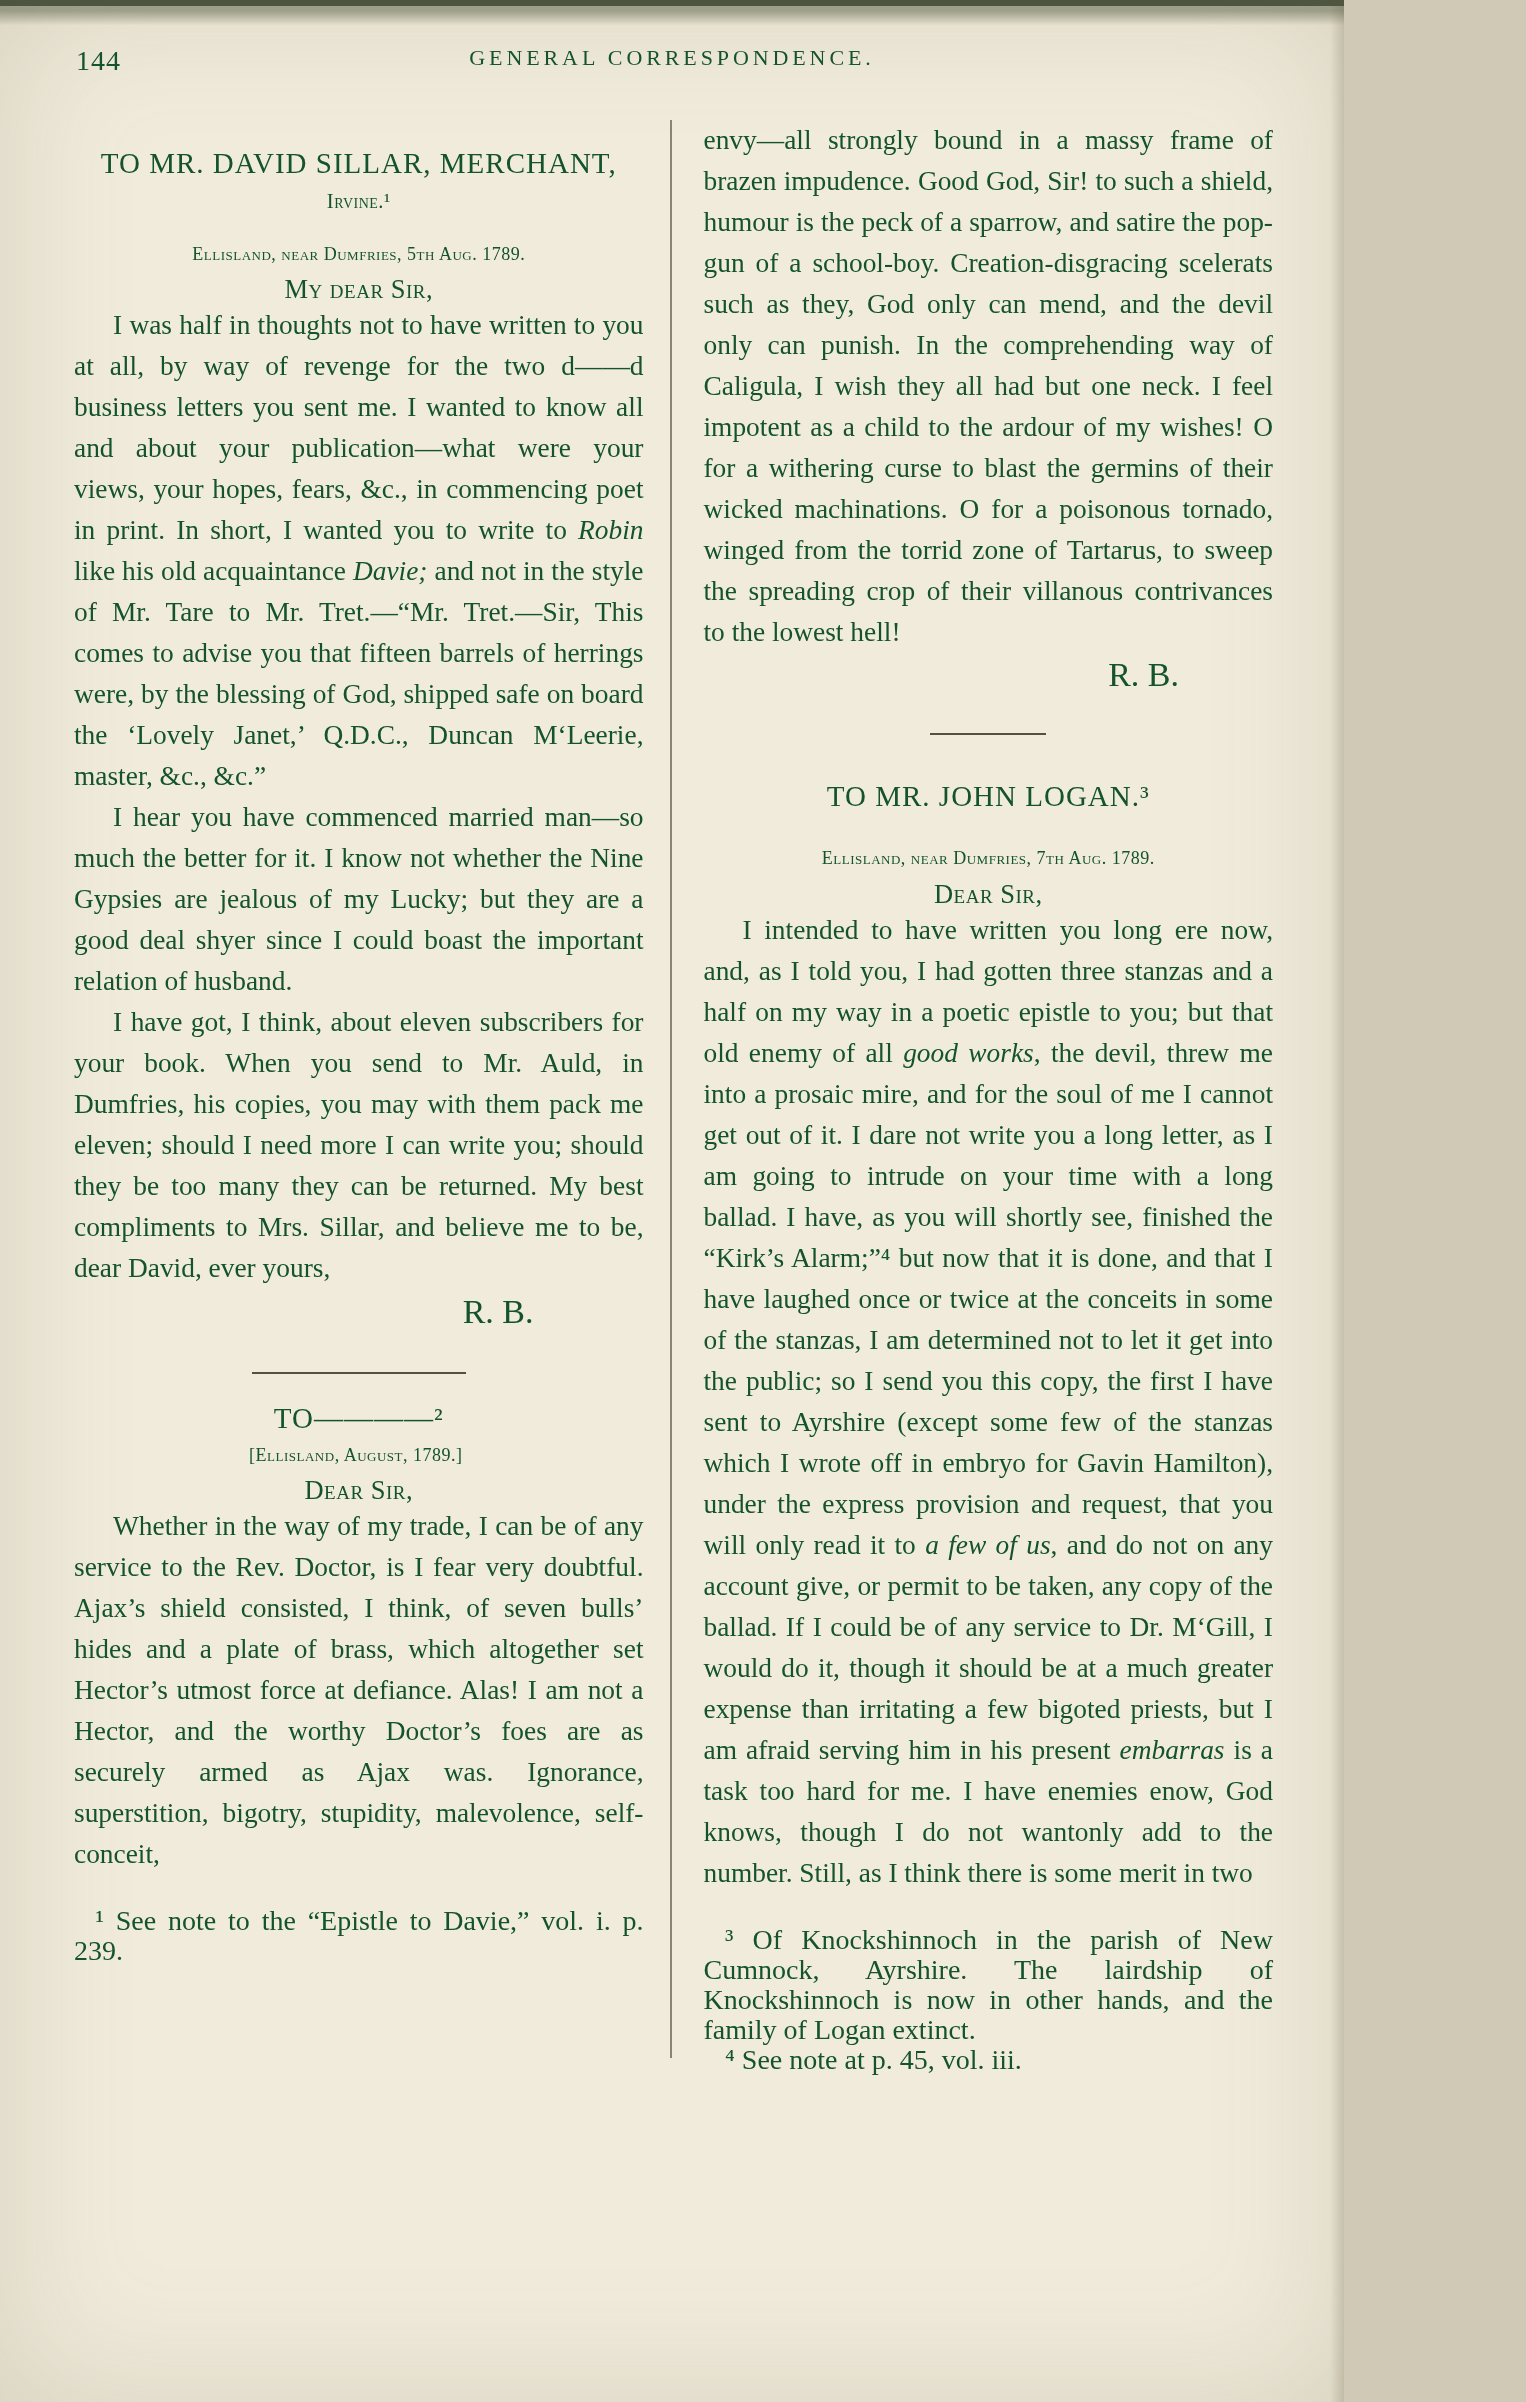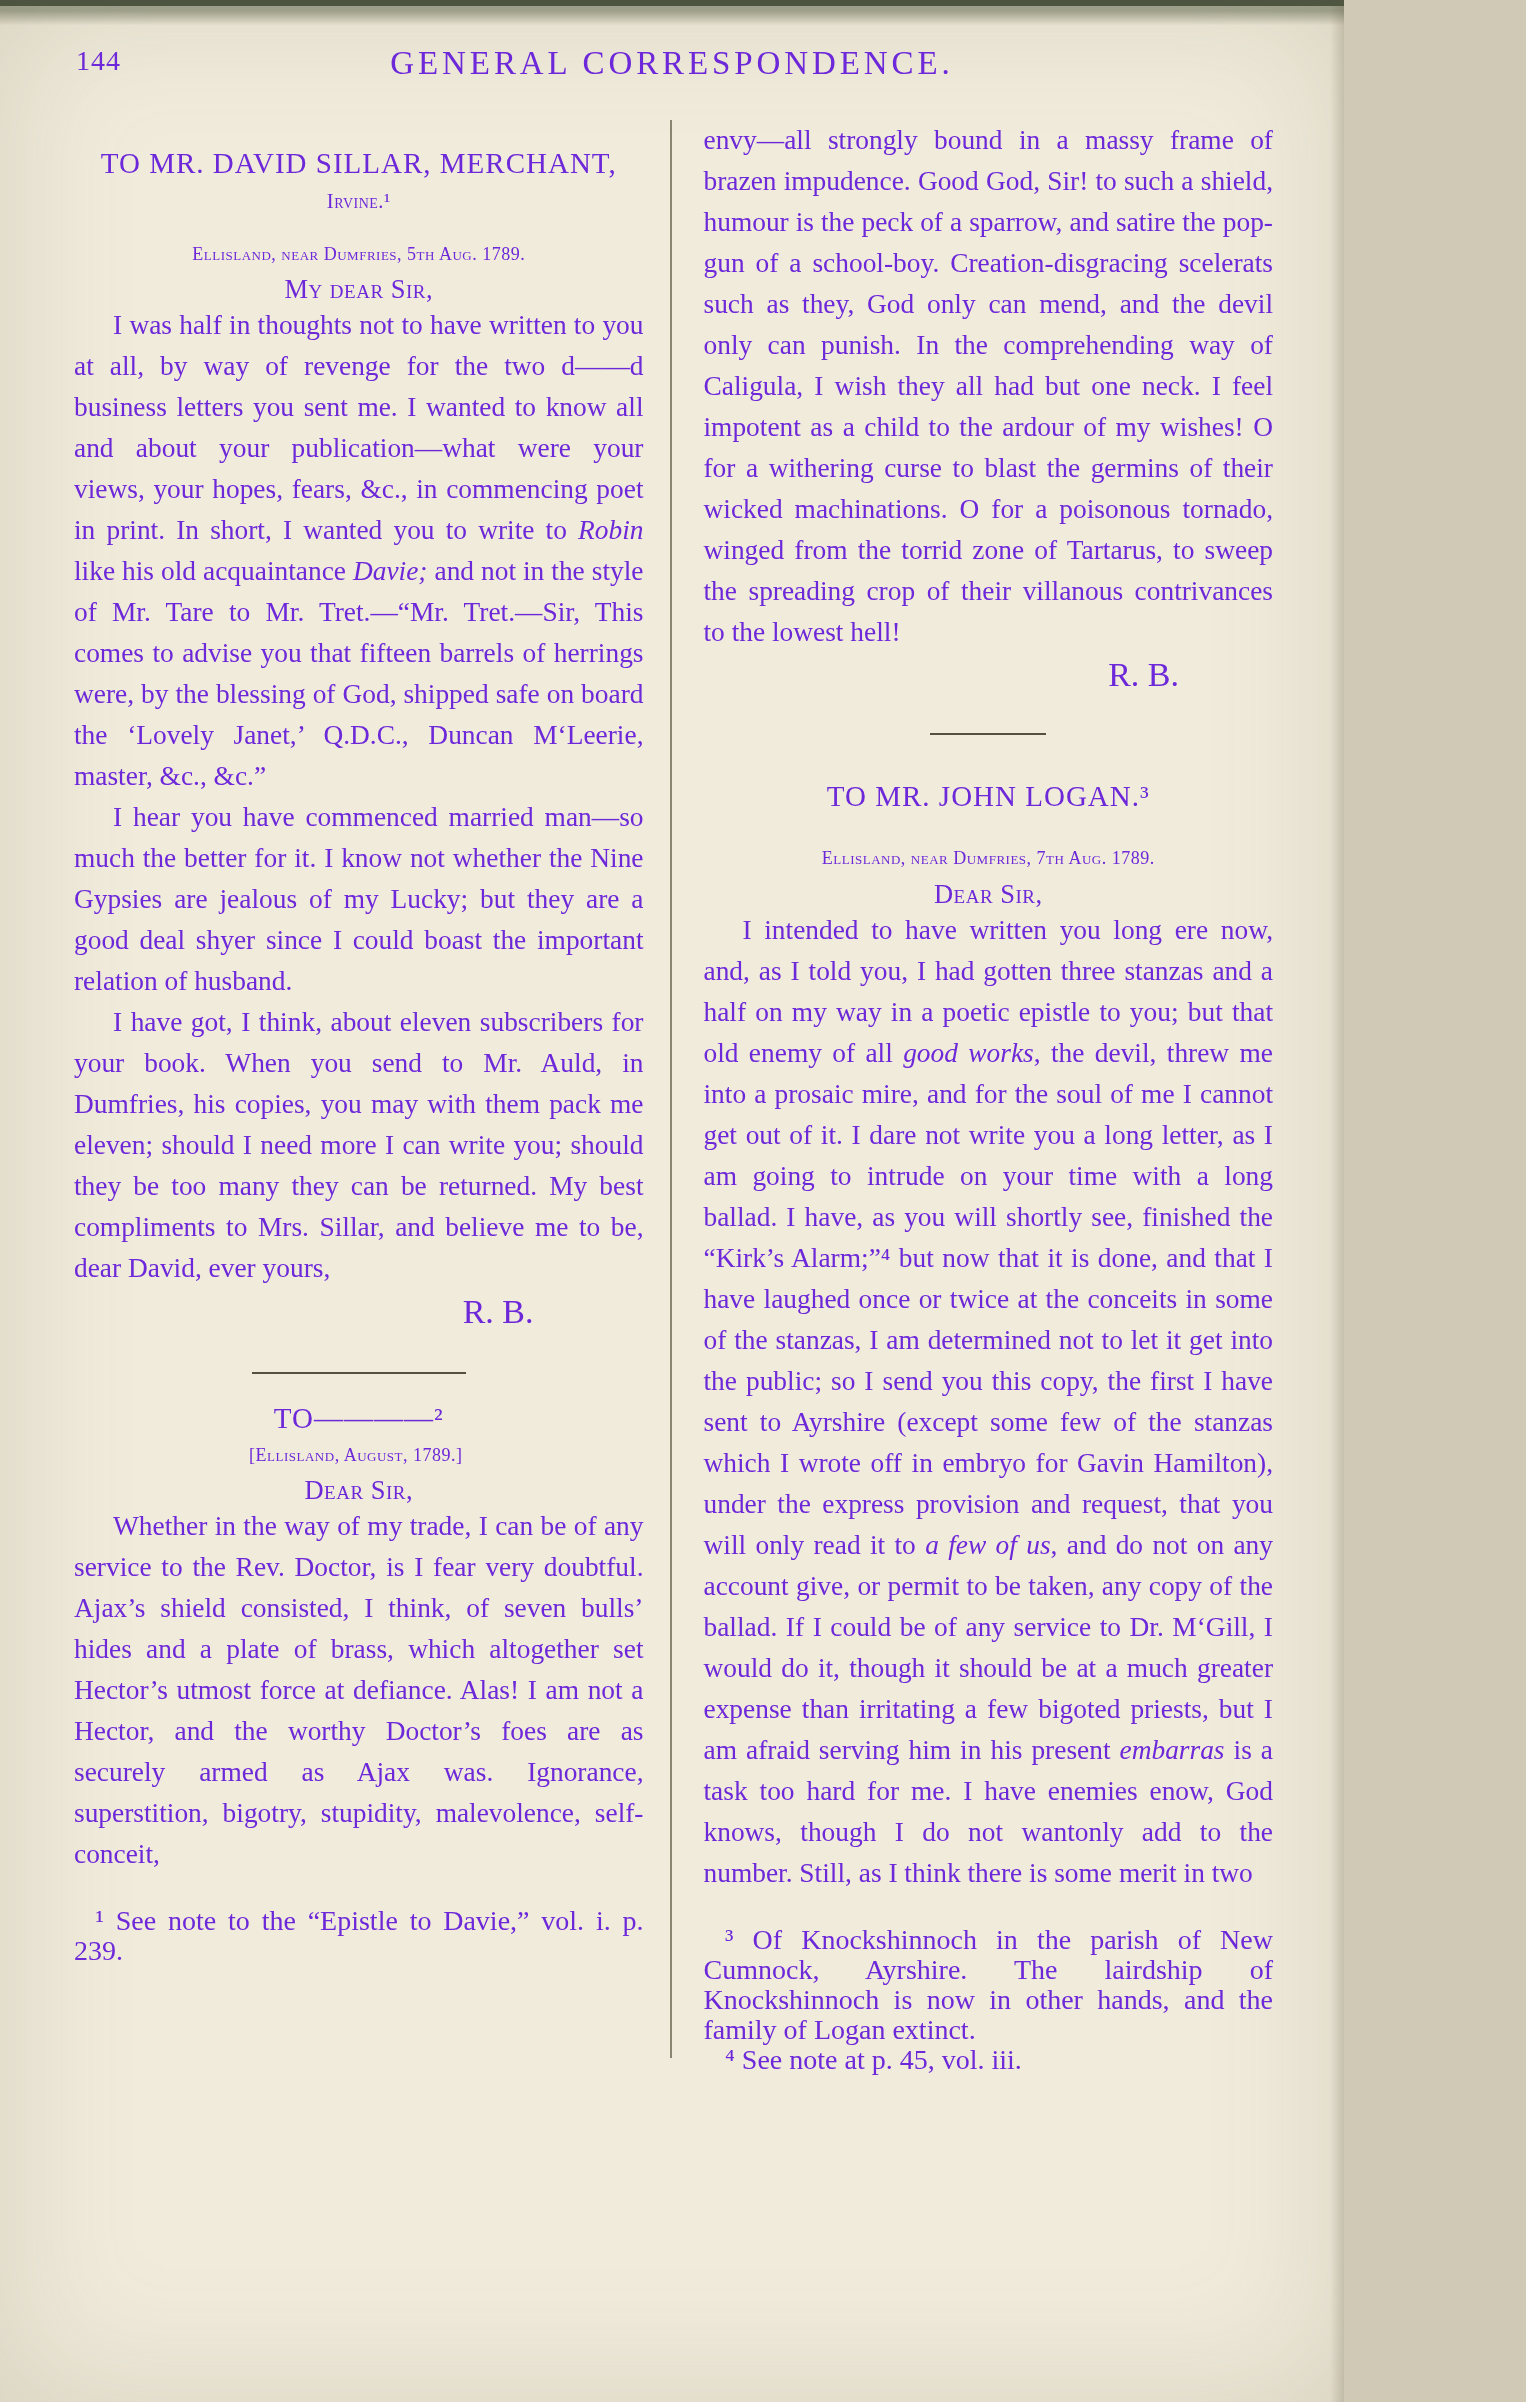--- a/index.html
+++ b/index.html
@@ -2,35 +2,35 @@
 <html><head>
 <meta charset="utf-8">
 <style>
   html,body{margin:0;padding:0;background:#cfc9b6;}
   .page{
     position:relative;
     width:1344px;height:2402px;
     background:#f0ebdb;
     overflow:hidden;
     font-family:"Liberation Serif","DejaVu Serif",serif;
-    color:#6d28d9;
+    color:#14532d;
     box-shadow:inset 0 0 137px rgba(115,105,75,.20);
   }
   .page::after{
     content:"";position:absolute;top:0;right:0;bottom:0;width:13.7px;
     background:linear-gradient(to left, rgba(90,85,60,.22), rgba(90,85,60,0));
     pointer-events:none;
   }
   .top-edge{
     position:absolute;top:0;left:0;right:0;height:25.5px;
     background:linear-gradient(#4d5540 0 5.9px, rgba(88,96,70,.5) 5.9px 10.8px, rgba(120,120,90,0) 25.5px);
   }
   .running-head{position:relative;padding-top:45px;height:51px;}
   .page-num{position:absolute;left:76px;top:45px;font-size:28px;letter-spacing:1px;}
-  .head-title{display:block;text-align:center;font-size:33px;letter-spacing:3.9px;}
+  .head-title{display:block;text-align:center;font-size:22px;letter-spacing:3.9px;}
   .columns{display:flex;align-items:stretch;margin:23.5px 71px 0 74px;}
   .col{flex:1 1 0;min-width:0;}
   .col-left{padding-right:26px;}
   .col-right{padding-left:32px;}
   .col-divider{width:2px;background:#8b8470;margin-bottom:17.6px;}
   p.body{font-size:27.4px;line-height:41px;text-align:justify;margin:0;text-indent:39px;}
   p.body.noindent{text-indent:0;}
   .letter-title{font-size:29px;font-weight:400;text-align:center;letter-spacing:1px;margin:27.4px 0 0;}
   .letter-title.gap{margin-top:45px;}
   .letter-subtitle{text-align:center;font-size:20.6px;margin-top:9.8px;}

